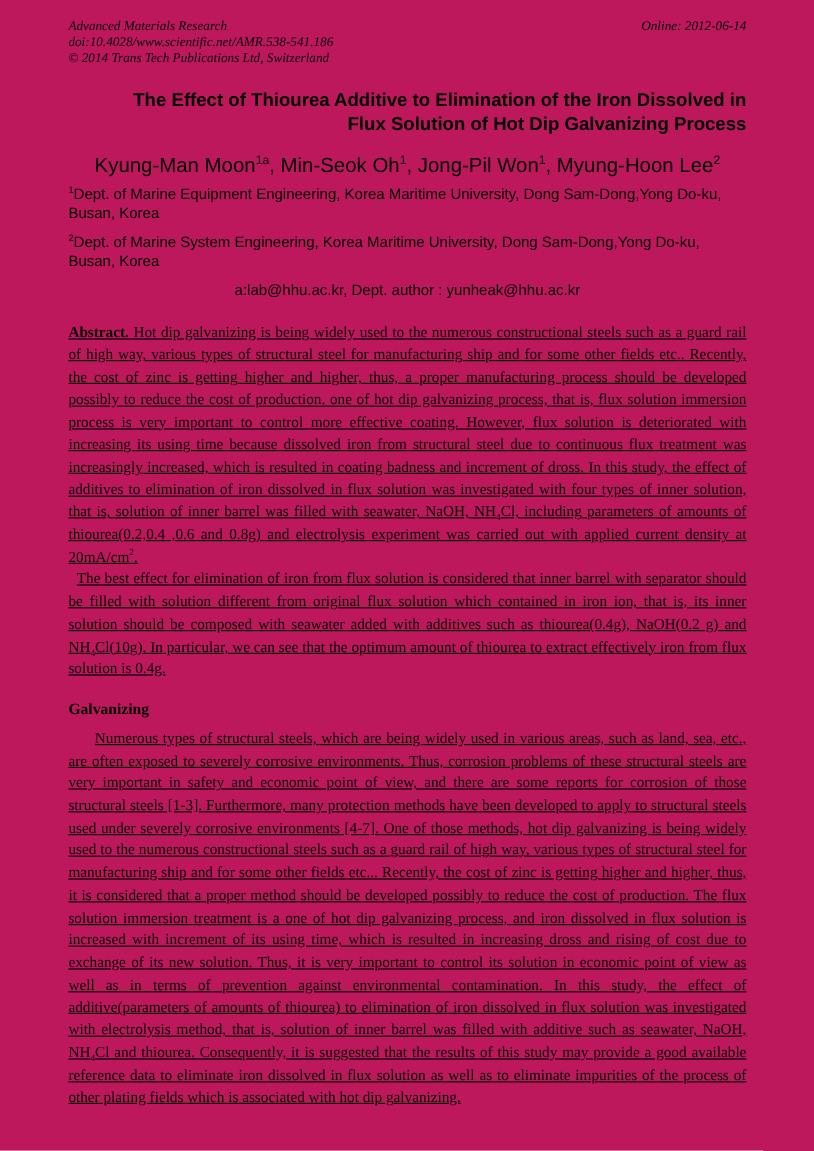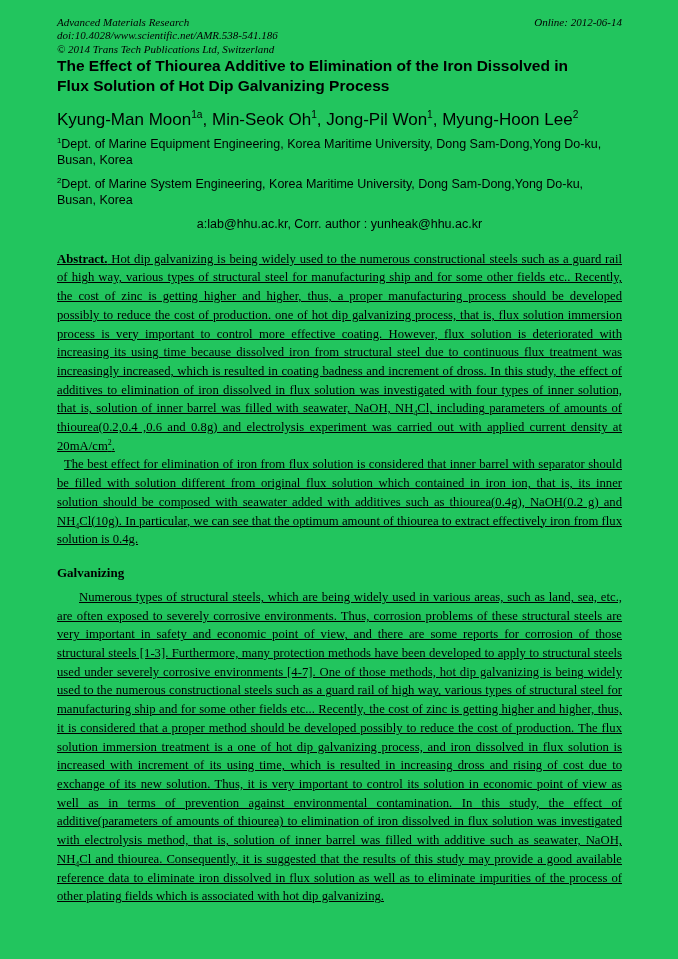--- a/index.html
+++ b/index.html
@@ -7,52 +7,53 @@
     padding: 0;
     background: #ffffff;
   }
   .page {
     position: relative;
     box-sizing: border-box;
     width: 678px;
     height: 959px;
     margin: 0 auto;
     padding: 16px 56px 0 57px;
-    background: #22c55e;
+    background: #be185d;
     color: #000000;
     overflow: hidden;
   }
 
   
   .pub-header {
     display: flex;
     justify-content: space-between;
     align-items: flex-start;
     font-family: "Liberation Serif", serif;
     font-style: italic;
     font-size: 11px;
     line-height: 13.4px;
   }
   .pub-meta { white-space: nowrap; }
   .pub-online { white-space: nowrap; }
 
   
   .title {
-    margin: 0 0 0 0;
-    text-align: left;
+    margin: 18px 0 0 0;
+    text-align: right;
     font-family: "Liberation Sans", sans-serif;
     font-weight: bold;
     font-size: 15.5px;
     line-height: 19.5px;
   }
   .title-line { display: block; }
 
   
   .authors {
     margin-top: 13px;
+    text-align: center;
     font-family: "Liberation Sans", sans-serif;
     font-size: 17px;
     line-height: 23px;
   }
   .authors sup { font-size: 60%; line-height: 0; }
 
   
   .affil {
     margin-top: 6px;
     text-align: left;
@@ -126,21 +127,21 @@
     <span class="title-line">Flux Solution of Hot Dip Galvanizing Process</span>
   </h1>
 
   <div class="authors">
     <div class="authors-line">Kyung-Man Moon<sup>1a</sup>, Min-Seok Oh<sup>1</sup>, Jong-Pil Won<sup>1</sup>, Myung-Hoon Lee<sup>2</sup></div>
   </div>
 
   <div class="affil affil-1"><sup>1</sup>Dept. of Marine Equipment Engineering, Korea Maritime University, Dong Sam-Dong,Yong Do-ku, Busan, Korea</div>
   <div class="affil affil-2"><sup>2</sup>Dept. of Marine System Engineering, Korea Maritime University, Dong Sam-Dong,Yong Do-ku, Busan, Korea</div>
 
-  <div class="contact">a:lab@hhu.ac.kr, Corr. author : yunheak@hhu.ac.kr</div>
+  <div class="contact">a:lab@hhu.ac.kr, Dept. author : yunheak@hhu.ac.kr</div>
 
 
   <div class="abstract">
     <p class="body-p abstract-p1"><b>Abstract.</b> Hot dip galvanizing is being widely used to the numerous constructional steels such as a guard rail of high way, various types of structural steel for manufacturing ship and for some other fields etc.. Recently, the cost of zinc is getting higher and higher, thus, a proper manufacturing process should be developed possibly to reduce the cost of production. one of hot dip galvanizing process, that is, flux solution immersion process is very important to control more effective coating. However, flux solution is deteriorated with increasing its using time because dissolved iron from structural steel due to continuous flux treatment was increasingly increased, which is resulted in coating badness and increment of dross. In this study, the effect of additives to elimination of iron dissolved in flux solution was investigated with four types of inner solution, that is, solution of inner barrel was filled with seawater, NaOH, NH<sub>4</sub>Cl, including parameters of amounts of thiourea(0.2,0.4 ,0.6 and 0.8g) and electrolysis experiment was carried out with applied current density at 20mA/cm<sup>2</sup>.</p>
     <p class="body-p abstract-p2">The best effect for elimination of iron from flux solution is considered that inner barrel with separator should be filled with solution different from original flux solution which contained in iron ion, that is, its inner solution should be composed with seawater added with additives such as thiourea(0.4g), NaOH(0.2 g) and NH<sub>4</sub>Cl(10g). In particular, we can see that the optimum amount of thiourea to extract effectively iron from flux solution is 0.4g.</p>
   </div>
 
   <h2 class="section-heading">Galvanizing</h2>
   <p class="body-p intro-p">Numerous types of structural steels, which are being widely used in various areas, such as land, sea, etc., are often exposed to severely corrosive environments. Thus, corrosion problems of these structural steels are very important in safety and economic point of view, and there are some reports for corrosion of those structural steels [1-3]. Furthermore, many protection methods have been developed to apply to structural steels used under severely corrosive environments [4-7]. One of those methods, hot dip galvanizing is being widely used to the numerous constructional steels such as a guard rail of high way, various types of structural steel for manufacturing ship and for some other fields etc... Recently, the cost of zinc is getting higher and higher, thus, it is considered that a proper method should be developed possibly to reduce the cost of production. The flux solution immersion treatment is a one of hot dip galvanizing process, and iron dissolved in flux solution is increased with increment of its using time, which is resulted in increasing dross and rising of cost due to exchange of its new solution. Thus, it is very important to control its solution in economic point of view as well as in terms of prevention against environmental contamination. In this study, the effect of additive(parameters of amounts of thiourea) to elimination of iron dissolved in flux solution was investigated with electrolysis method, that is, solution of inner barrel was filled with additive such as seawater, NaOH, NH<sub>4</sub>Cl and thiourea. Consequently, it is suggested that the results of this study may provide a good available reference data to eliminate iron dissolved in flux solution as well as to eliminate impurities of the process of other plating fields which is associated with hot dip galvanizing.</p>
 

